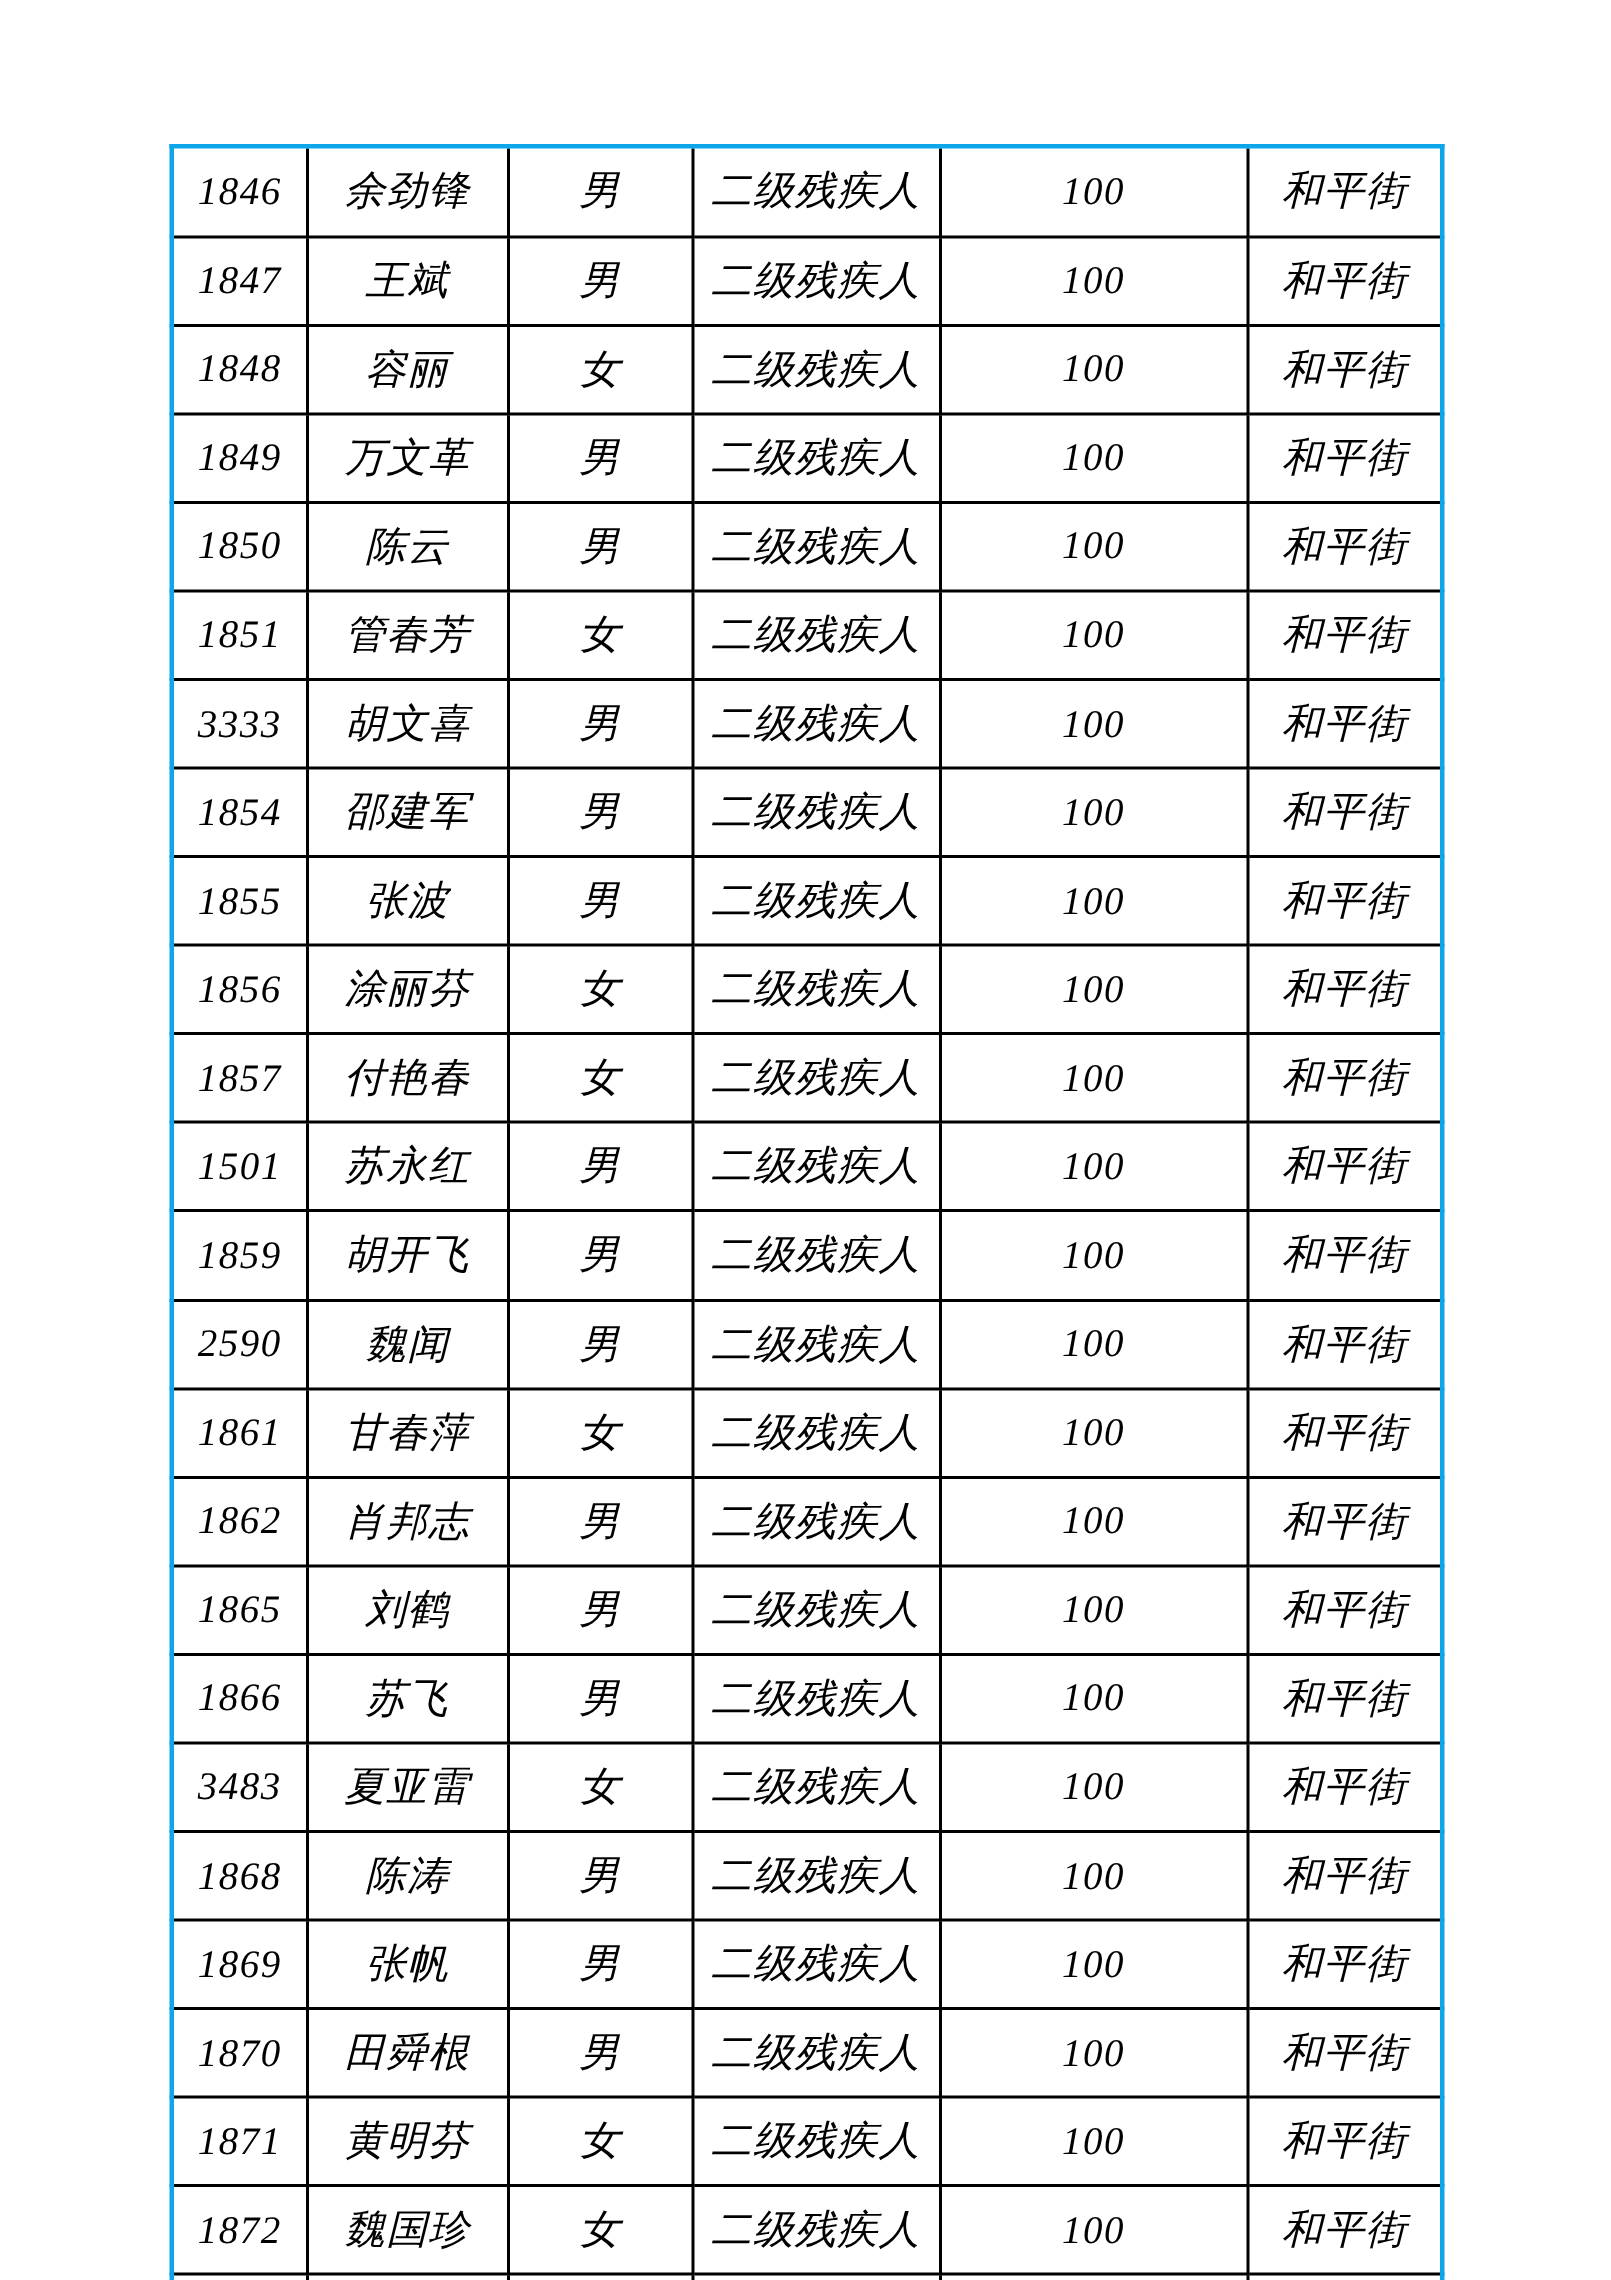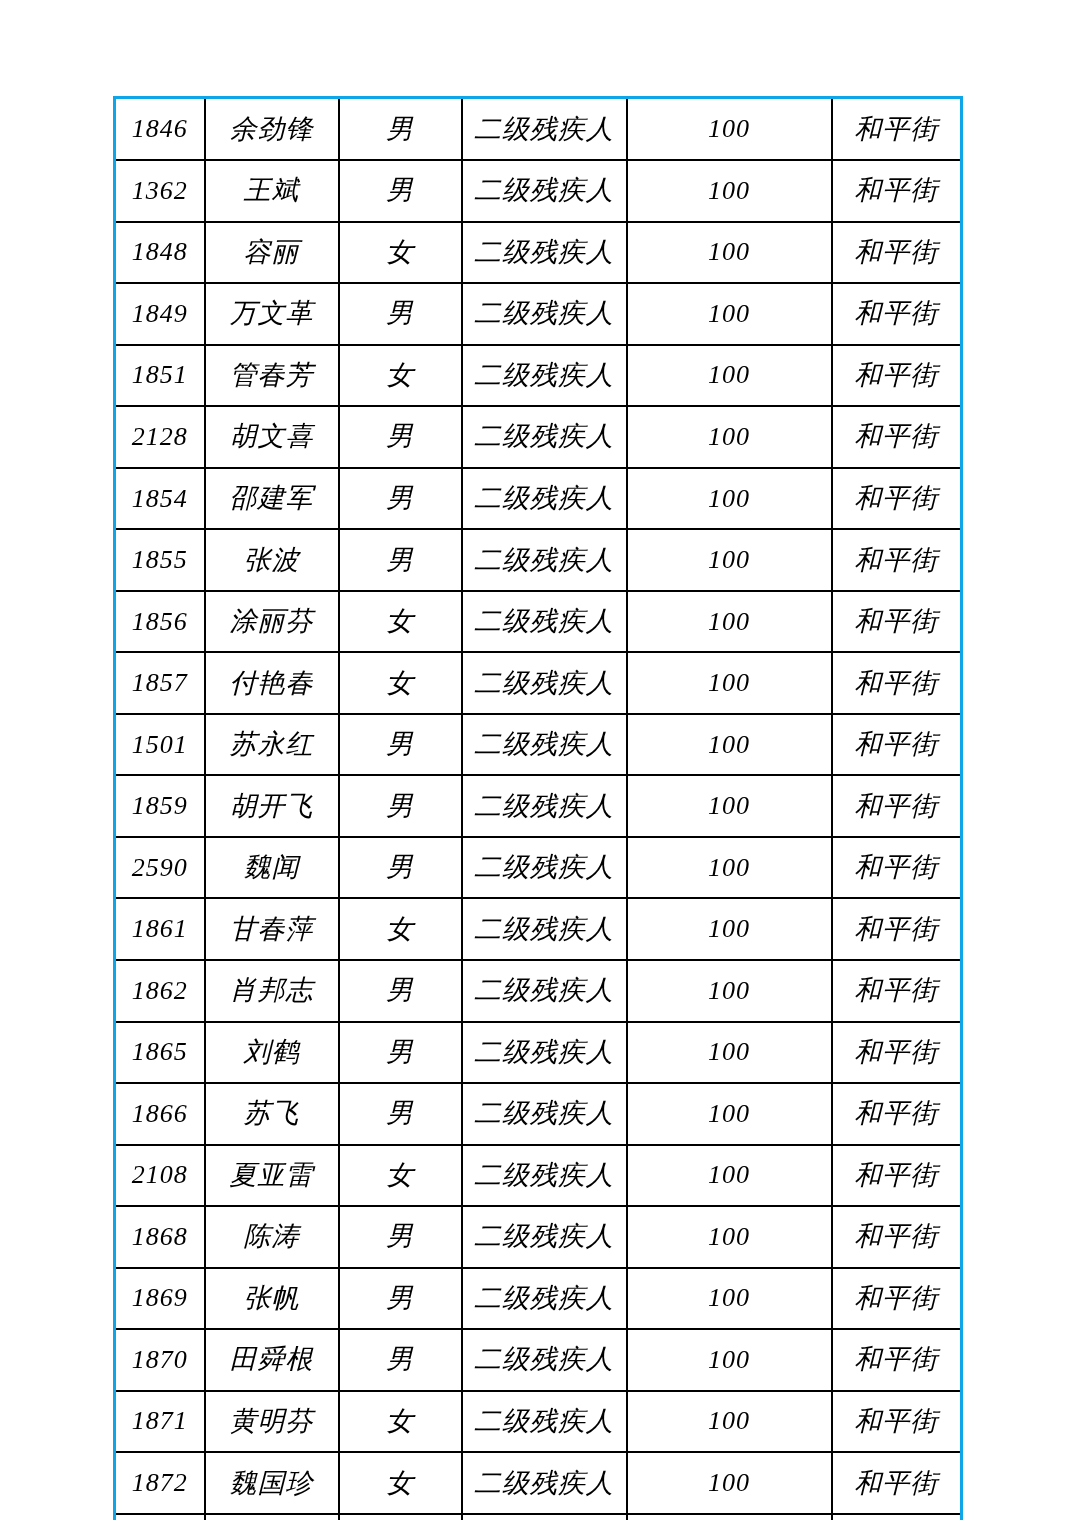--- a/index.html
+++ b/index.html
@@ -56,21 +56,21 @@
   <tbody>
       <tr>
     <td class="num">1846</td>
     <td>余劲锋</td>
     <td>男</td>
     <td>二级残疾人</td>
     <td class="num">100</td>
     <td>和平街</td>
   </tr>
       <tr>
-    <td class="num">1362</td>
+    <td class="num">1847</td>
     <td>王斌</td>
     <td>男</td>
     <td>二级残疾人</td>
     <td class="num">100</td>
     <td>和平街</td>
   </tr>
       <tr>
     <td class="num">1848</td>
     <td>容丽</td>
     <td>女</td>
@@ -80,29 +80,37 @@
   </tr>
       <tr>
     <td class="num">1849</td>
     <td>万文革</td>
     <td>男</td>
     <td>二级残疾人</td>
     <td class="num">100</td>
     <td>和平街</td>
   </tr>
       <tr>
+    <td class="num">1850</td>
+    <td>陈云</td>
+    <td>男</td>
+    <td>二级残疾人</td>
+    <td class="num">100</td>
+    <td>和平街</td>
+  </tr>
+      <tr>
     <td class="num">1851</td>
     <td>管春芳</td>
     <td>女</td>
     <td>二级残疾人</td>
     <td class="num">100</td>
     <td>和平街</td>
   </tr>
       <tr>
-    <td class="num">2128</td>
+    <td class="num">3333</td>
     <td>胡文喜</td>
     <td>男</td>
     <td>二级残疾人</td>
     <td class="num">100</td>
     <td>和平街</td>
   </tr>
       <tr>
     <td class="num">1854</td>
     <td>邵建军</td>
     <td>男</td>
@@ -184,21 +192,21 @@
   </tr>
       <tr>
     <td class="num">1866</td>
     <td>苏飞</td>
     <td>男</td>
     <td>二级残疾人</td>
     <td class="num">100</td>
     <td>和平街</td>
   </tr>
       <tr>
-    <td class="num">2108</td>
+    <td class="num">3483</td>
     <td>夏亚雷</td>
     <td>女</td>
     <td>二级残疾人</td>
     <td class="num">100</td>
     <td>和平街</td>
   </tr>
       <tr>
     <td class="num">1868</td>
     <td>陈涛</td>
     <td>男</td>

